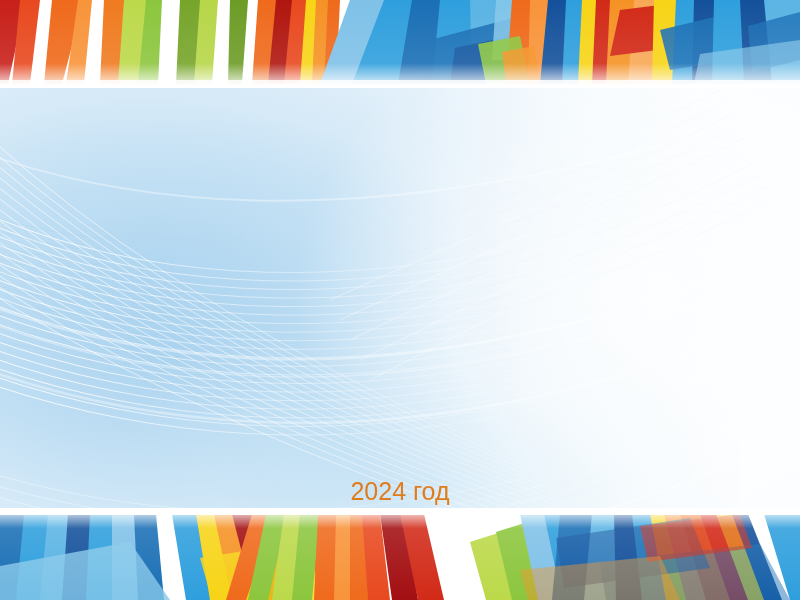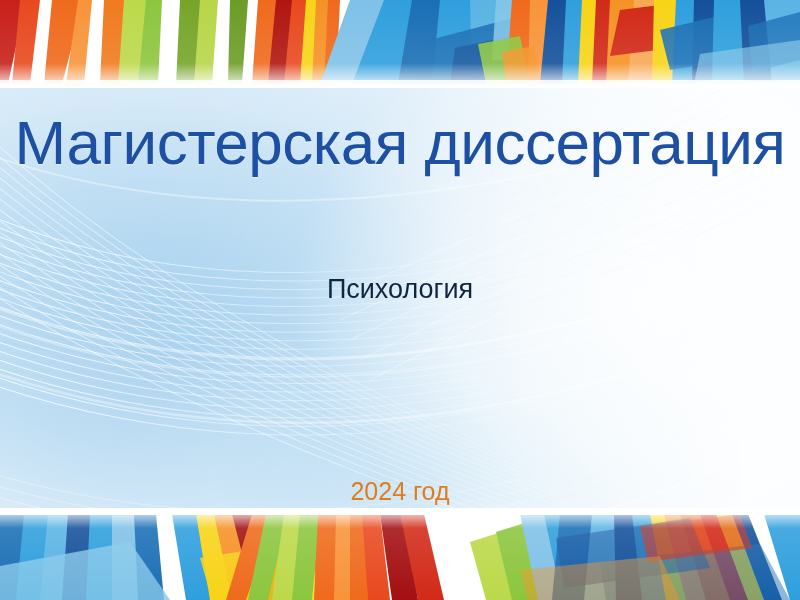--- a/index.html
+++ b/index.html
@@ -382,19 +382,17 @@
         <polygon points="600,54 760,36 790,92 606,92" fill="#1a6fb5" opacity="0.5"></polygon>
         <polygon points="640,18 740,6 752,40 648,54" fill="#d22a18" opacity="0.6"></polygon>
         <polygon points="520,62 660,48 680,92 528,92" fill="#f59225" opacity="0.45"></polygon>
 
         <rect x="0" y="0" width="800" height="92" fill="url(#bFadeTop)"></rect>
         <rect x="0" y="0" width="800" height="7" fill="#ffffff"></rect>
       </g>
     </svg>
   </div>
 
-  <div class="title">Магистерская диссертация</div>
-
-  <div class="subtitle">Психология</div>
+
 
   <div class="year">2024 год</div>
 
 </div>
 
 </body></html>

